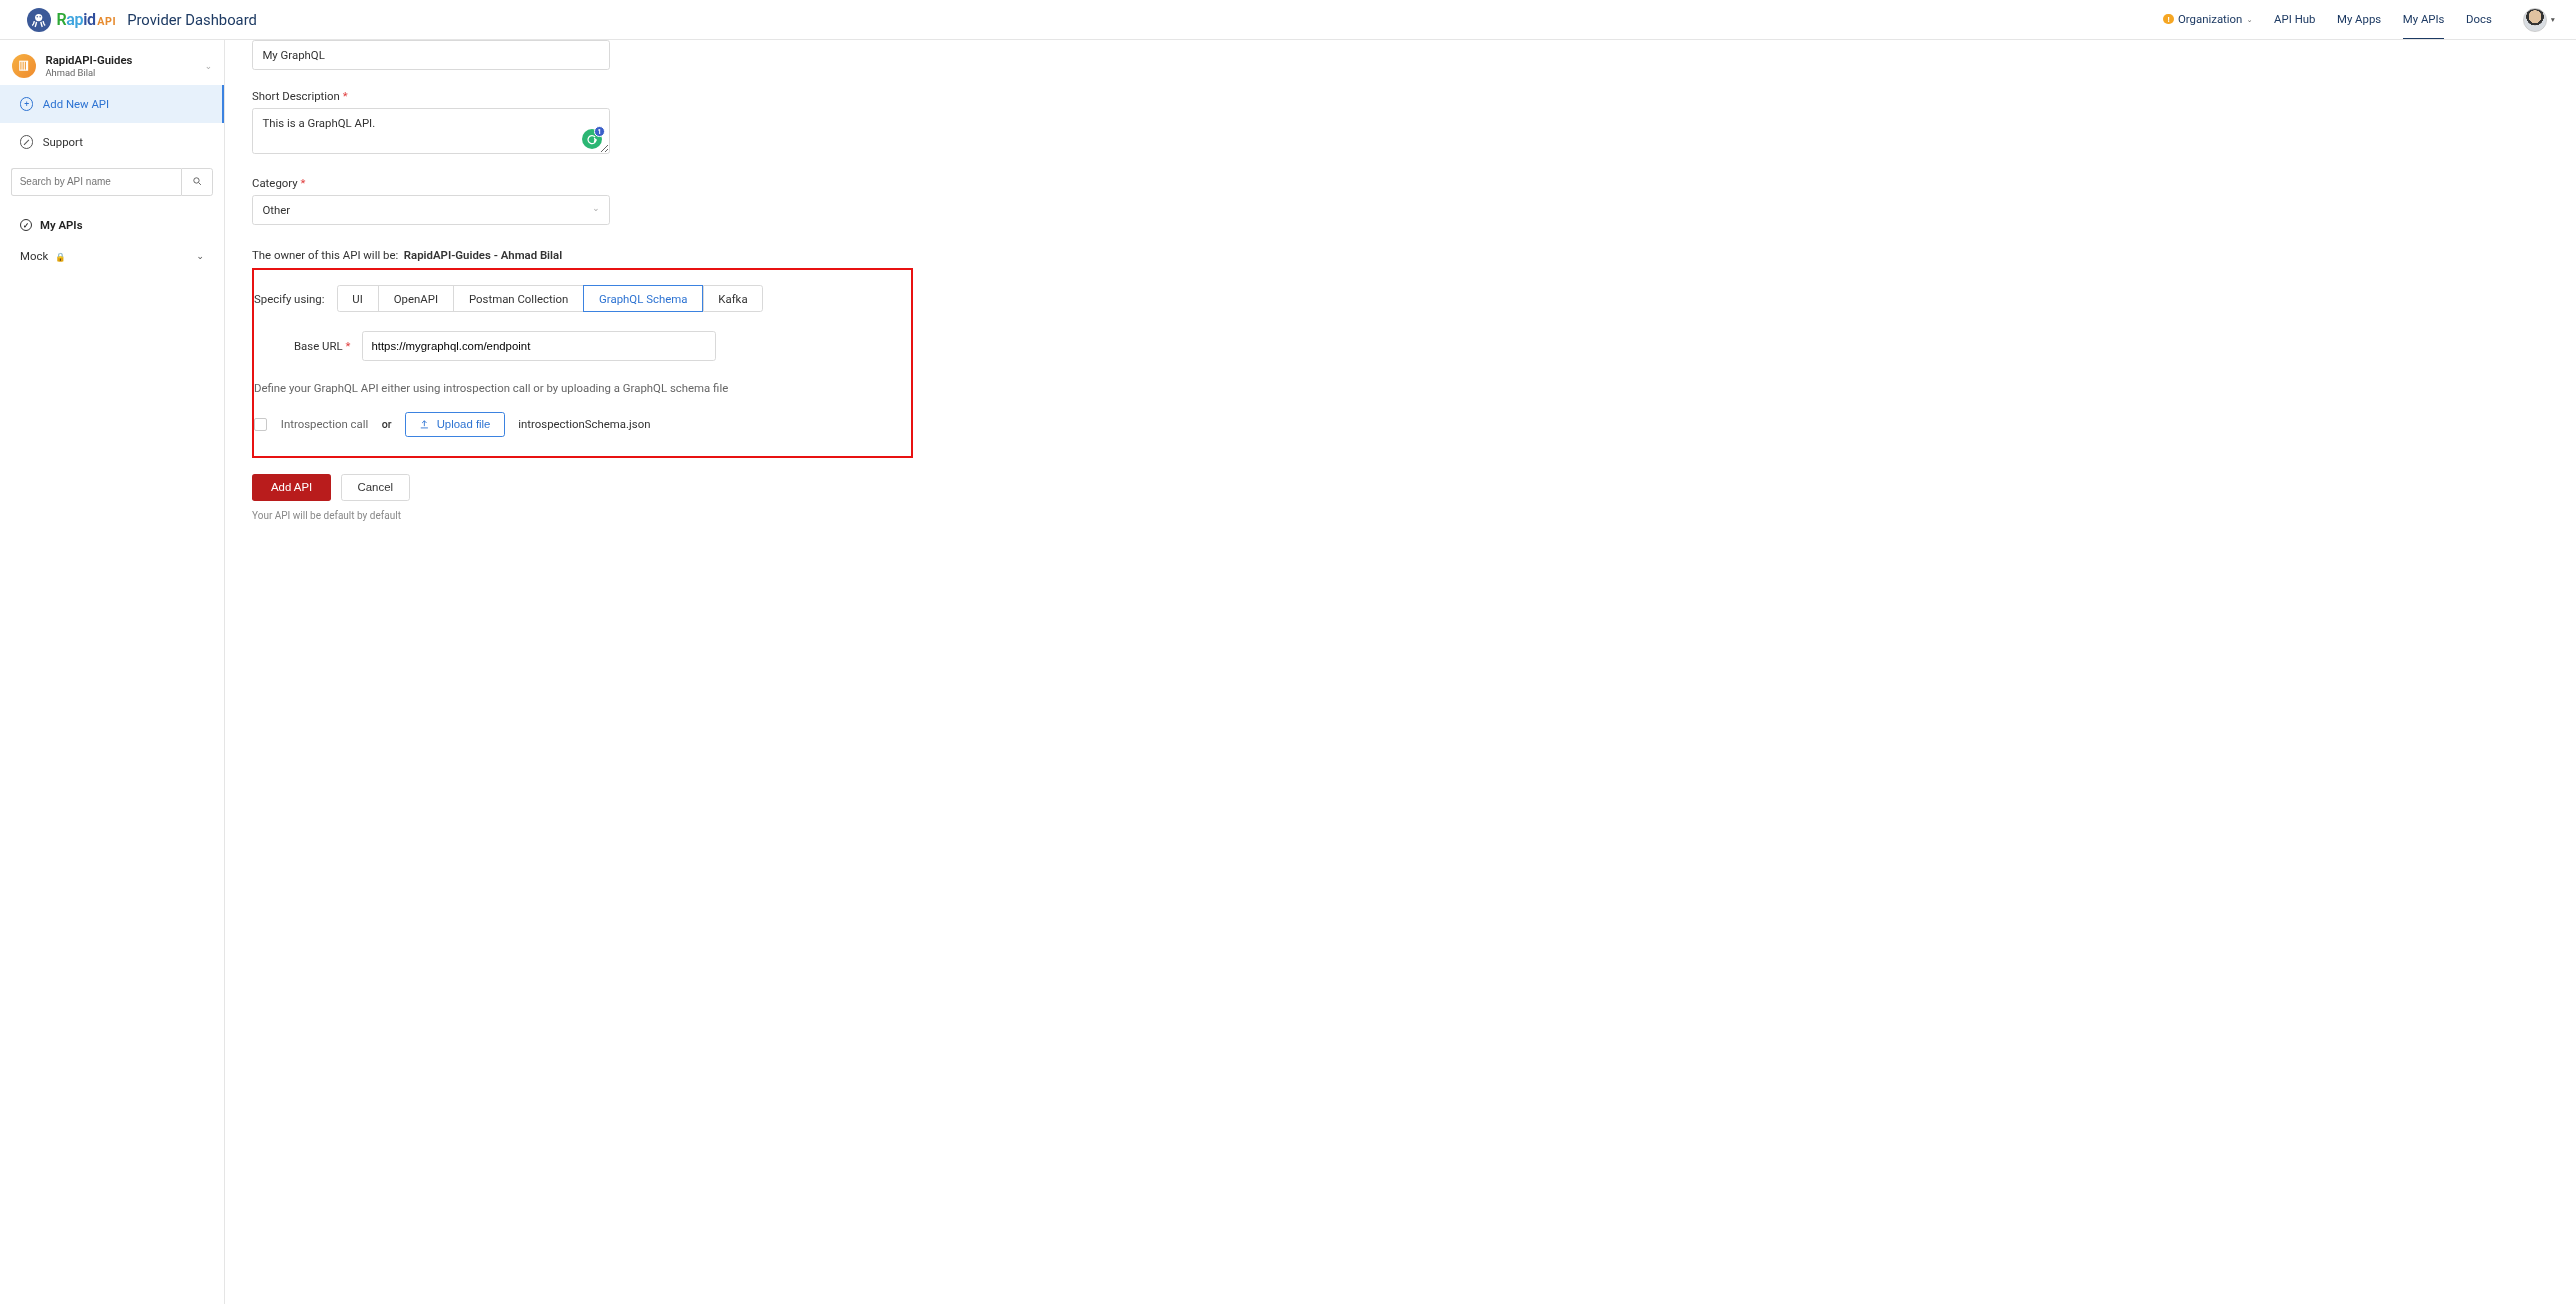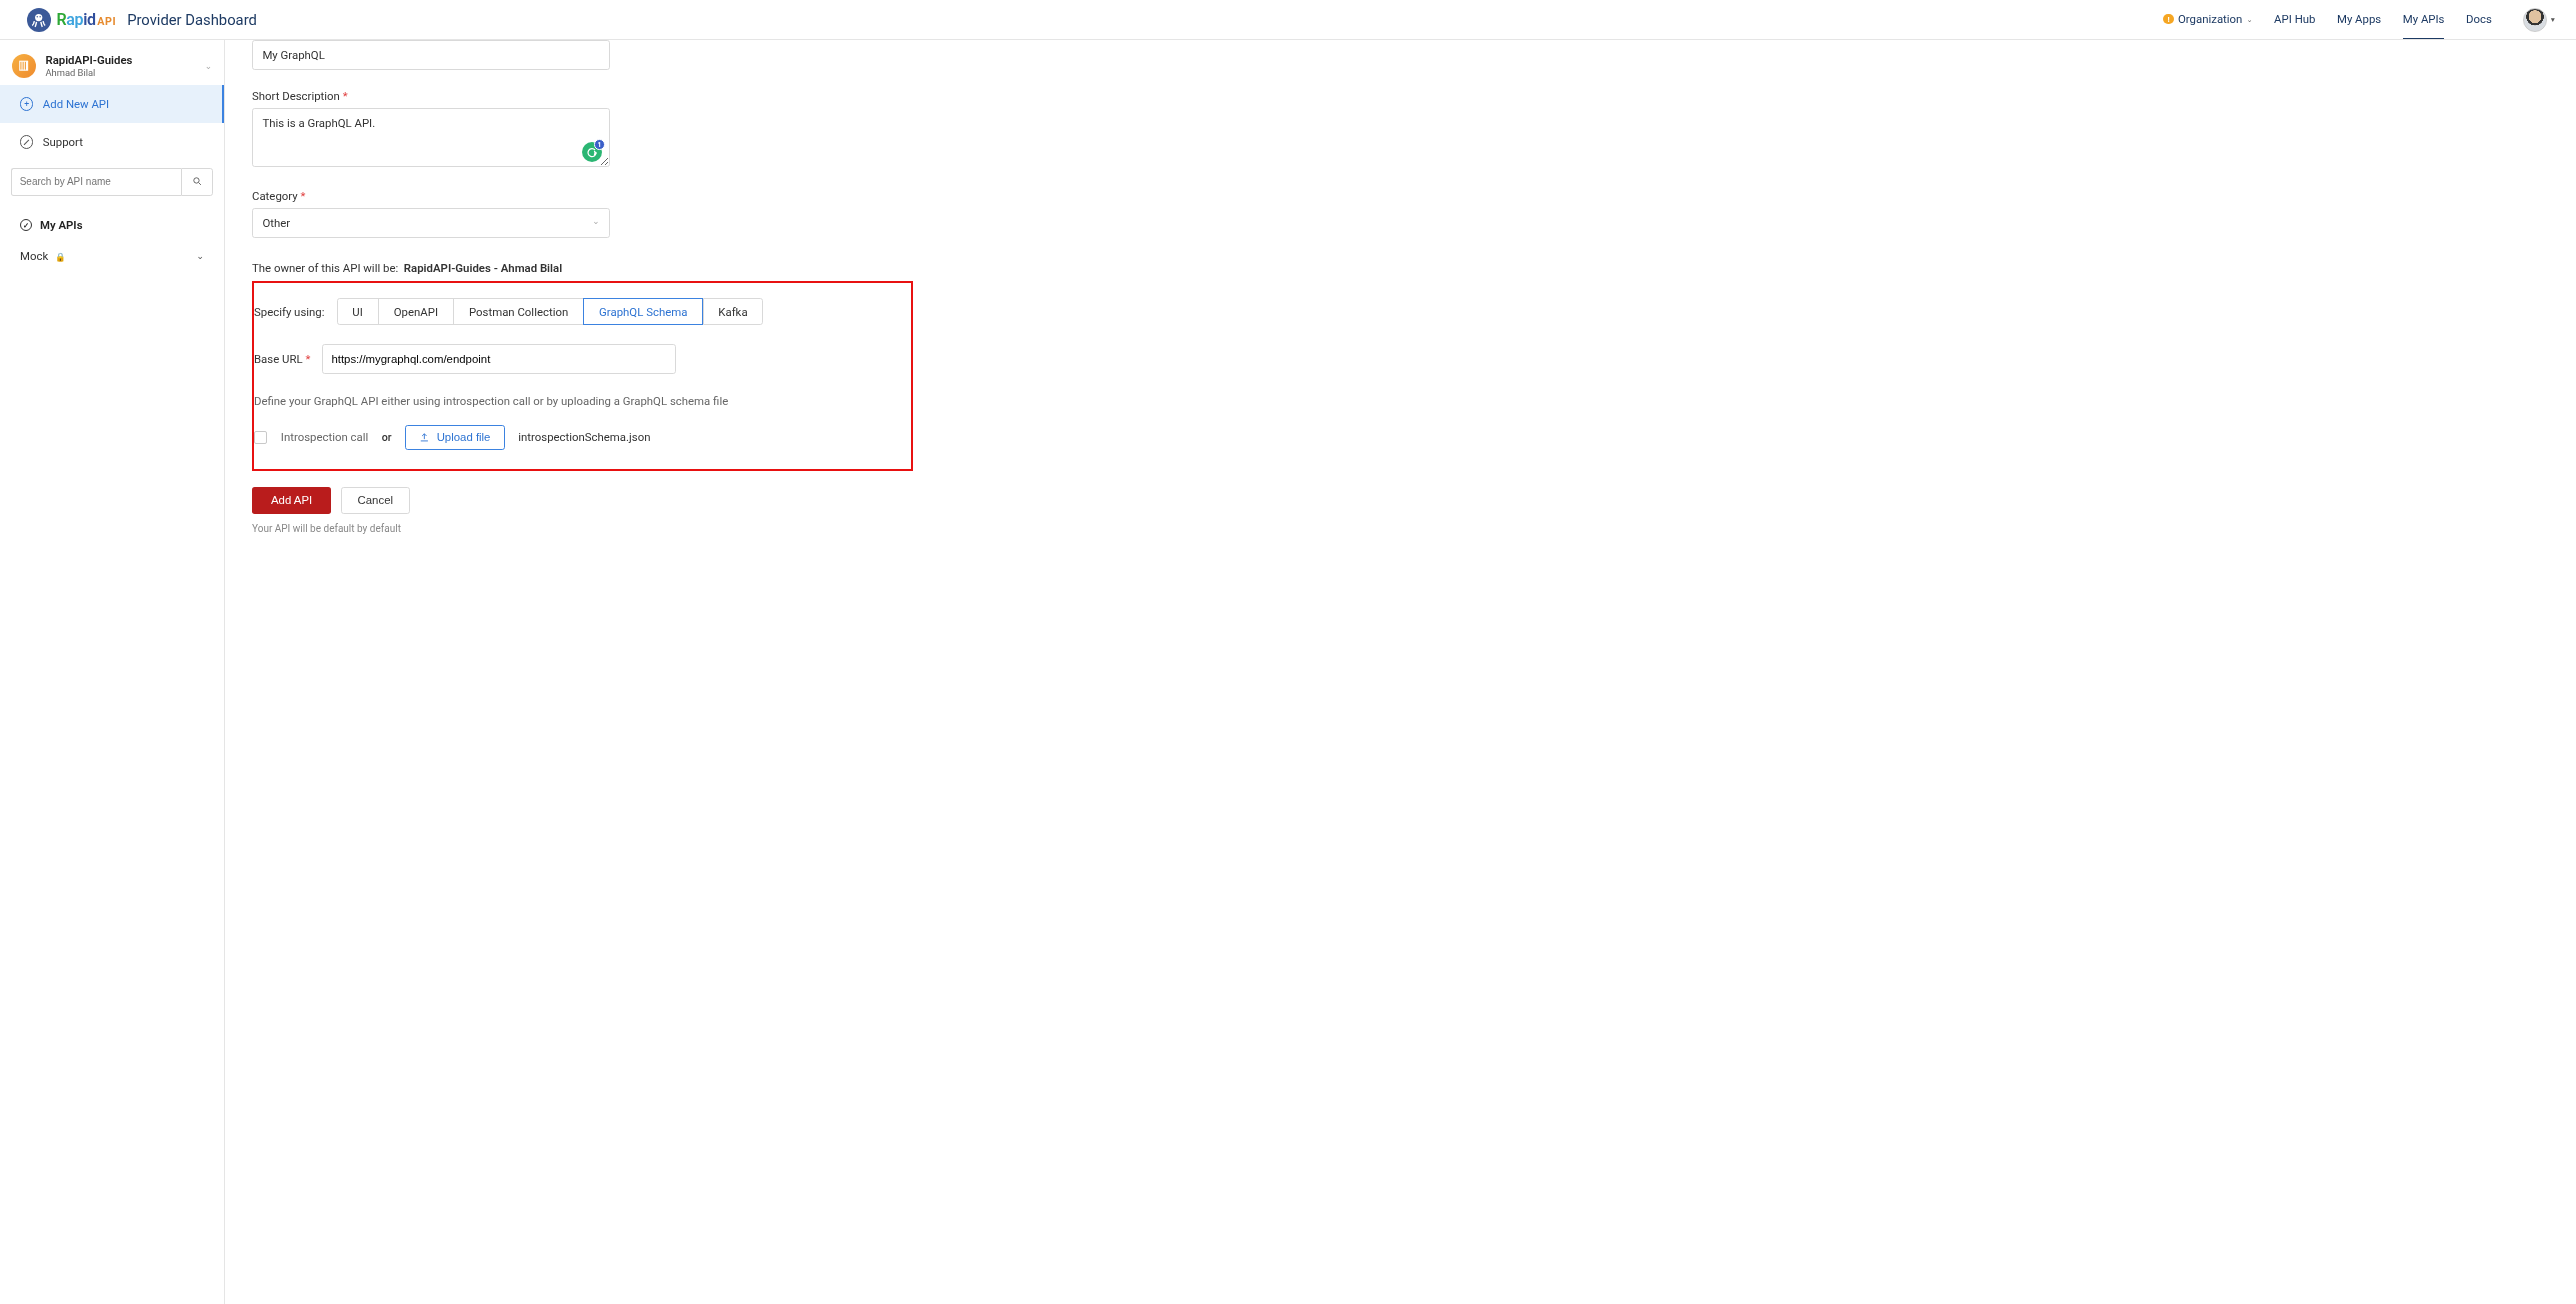--- a/index.html
+++ b/index.html
@@ -131,21 +131,21 @@
   .main { flex:1; padding: 0 0 27px 27px; }
   .form-col { width: 358px; }
   .label { font-size:11.4px; color:#333; margin-top:19px; margin-bottom:5.4px; }
   .req { color:#e04040; }
   .input, .textarea, .select {
     width:100%; border:0.7px solid #d9d9d9; border-radius:2.7px;
     font-size:11.4px; color:#333; padding:6.7px 9.4px; background:#fff;
     font-family: inherit;
   }
   .input { height:29.5px; }
-  .textarea { height:59px; resize:both; position:relative; }
+  .textarea { height:46px; resize:both; position:relative; }
   .ta-wrap { position:relative; }
   .grammarly {
     position:absolute; right:8px; bottom:8px;
     width:20px; height:20px; border-radius:50%;
     background:#2bb673; display:flex; align-items:center; justify-content:center;
   }
   .grammarly svg { width:12px; height:12px; }
   .g-badge {
     position:absolute; top:-2.7px; right:-2.7px;
     width:10.7px; height:10.7px; border-radius:50%;
@@ -165,21 +165,21 @@
   .spec-row { display:flex; align-items:center; gap:9.4px; }
   .spec-label { font-size:11.4px; color:#333; margin-right:2.7px;}
   .seggroup { display:flex; }
   .seg {
     border:0.7px solid #d9d9d9; padding:5.4px 14.8px; font-size:11.4px;
     background:#fff; cursor:pointer; margin-left:-0.7px;
   }
   .seg:first-child { border-radius:2.7px 0 0 2.7px; margin-left:0;}
   .seg:last-child { border-radius:0 2.7px 2.7px 0;}
   .seg.selected { border-color:#3b82e0; color:#2d73d2; position:relative; z-index:1;}
-  .base-row { display:flex; align-items:center; gap:9.4px; margin-top:19px;}
+  .base-row { display:flex; align-items:center; gap:9.4px; margin-top:19px;padding-left:40px;}
   .base-input { width:354px; height:29.5px; border:0.7px solid #d9d9d9; border-radius:2.7px; padding:0 8px; font-size:11.4px;}
   .hint { font-size:11.4px; color:#666; margin-top:20px; }
   .define-row { display:flex; align-items:center; gap:13.4px; margin-top:17.4px;}
   .chk {
     width:13.4px; height:13.4px; border:0.7px solid #c9c9c9; border-radius:2px; background:#fff; cursor:pointer;
   }
   .chk-label { font-size:11.4px; color:#666;}
   .or { font-size:10.7px; color:#333; font-weight:500;}
   .upload-btn {
     border:0.7px solid #3b82e0; color:#2d73d2; background:#fff;

